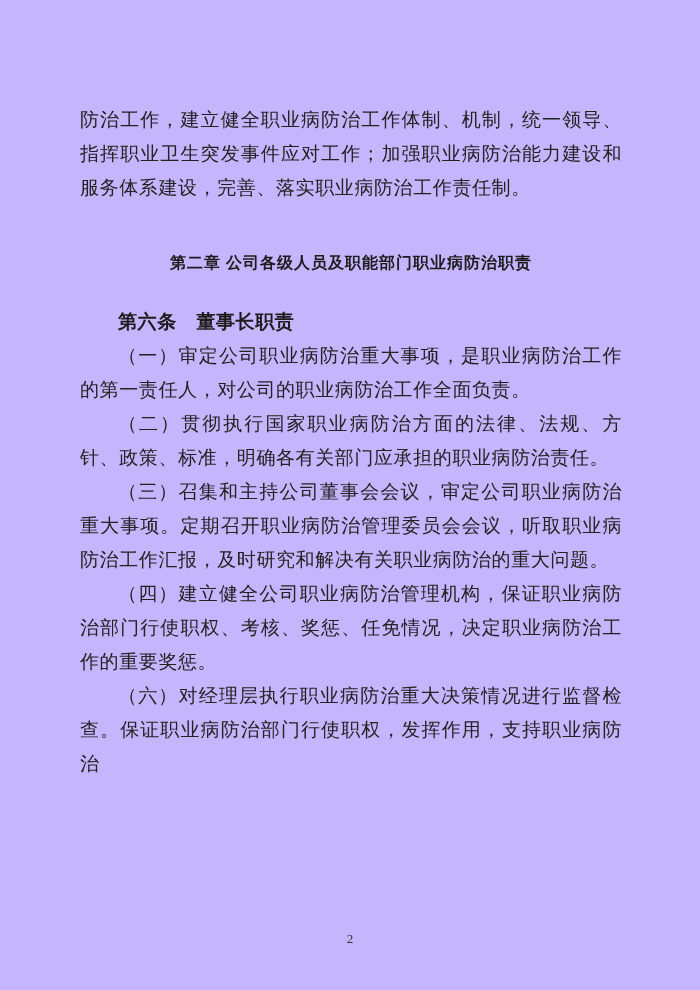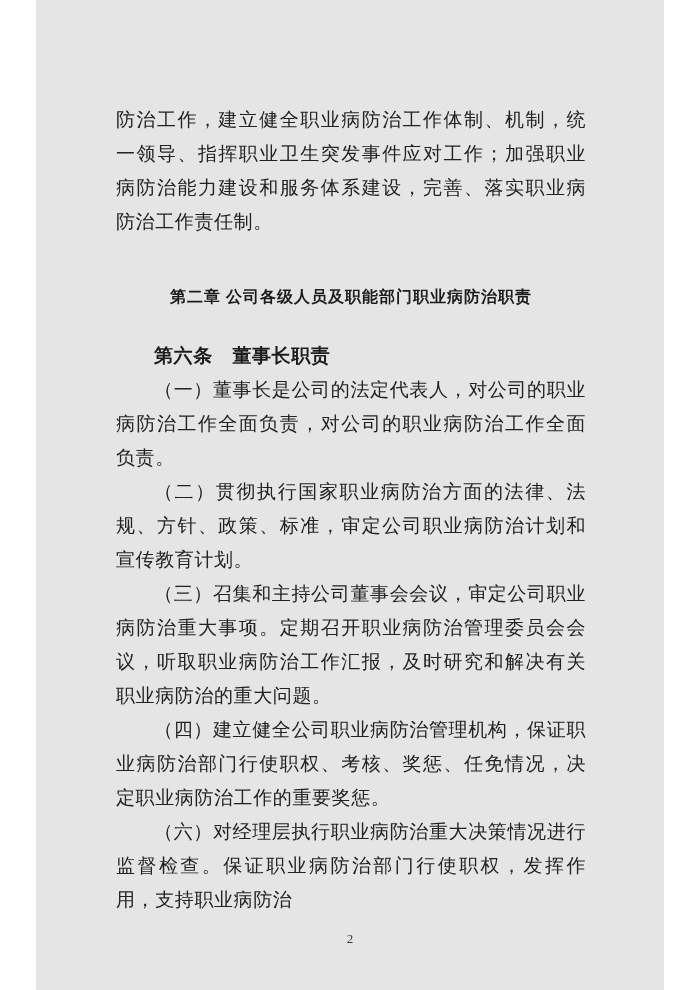--- a/index.html
+++ b/index.html
@@ -2,24 +2,24 @@
 <html><head>
 <meta charset="utf-8">
 <style>
   html, body {
     margin: 0;
     padding: 0;
     background: #ffffff;
   }
   .doc-page {
     position: relative;
-    width: 628px;
+    width: 700px;
     height: 990px;
     margin: 0 auto;
-    background: #e5e5e5;
+    background: #c4b5fd;
     box-sizing: border-box;
     padding: 103px 78px 0 80px;
     font-family: "Liberation Serif", "DejaVu Serif", serif;
     color: #222222;
     font-size: 19px;
     line-height: 34px;
     overflow: hidden;
   }
   p.body-text {
     margin: 0;
@@ -64,23 +64,23 @@
 <body>
 
 <div class="doc-page">
 
   <p class="body-text">防治工作，建立健全职业病防治工作体制、机制，统一领导、指挥职业卫生突发事件应对工作；加强职业病防治能力建设和服务体系建设，完善、落实职业病防治工作责任制。</p>
 
   <h1 class="chapter-heading">第二章 公司各级人员及职能部门职业病防治职责</h1>
 
   <h2 class="section-heading">第六条　董事长职责</h2>
 
-  <p class="body-text indent">（一）董事长是公司的法定代表人，对公司的职业病防治工作全面负责，对公司的职业病防治工作全面负责。</p>
+  <p class="body-text indent">（一）审定公司职业病防治重大事项，是职业病防治工作的第一责任人，对公司的职业病防治工作全面负责。</p>
 
-  <p class="body-text indent">（二）贯彻执行国家职业病防治方面的法律、法规、方针、政策、标准，审定公司职业病防治计划和宣传教育计划。</p>
+  <p class="body-text indent">（二）贯彻执行国家职业病防治方面的法律、法规、方针、政策、标准，明确各有关部门应承担的职业病防治责任。</p>
 
   <p class="body-text indent">（三）召集和主持公司董事会会议，审定公司职业病防治重大事项。定期召开职业病防治管理委员会会议，听取职业病防治工作汇报，及时研究和解决有关职业病防治的重大问题。</p>
 
   <p class="body-text indent">（四）建立健全公司职业病防治管理机构，保证职业病防治部门行使职权、考核、奖惩、任免情况，决定职业病防治工作的重要奖惩。</p>
 
 
   <p class="body-text indent">（六）对经理层执行职业病防治重大决策情况进行监督检查。保证职业病防治部门行使职权，发挥作用，支持职业病防治</p>
 
   <div class="page-number">2</div>
 

